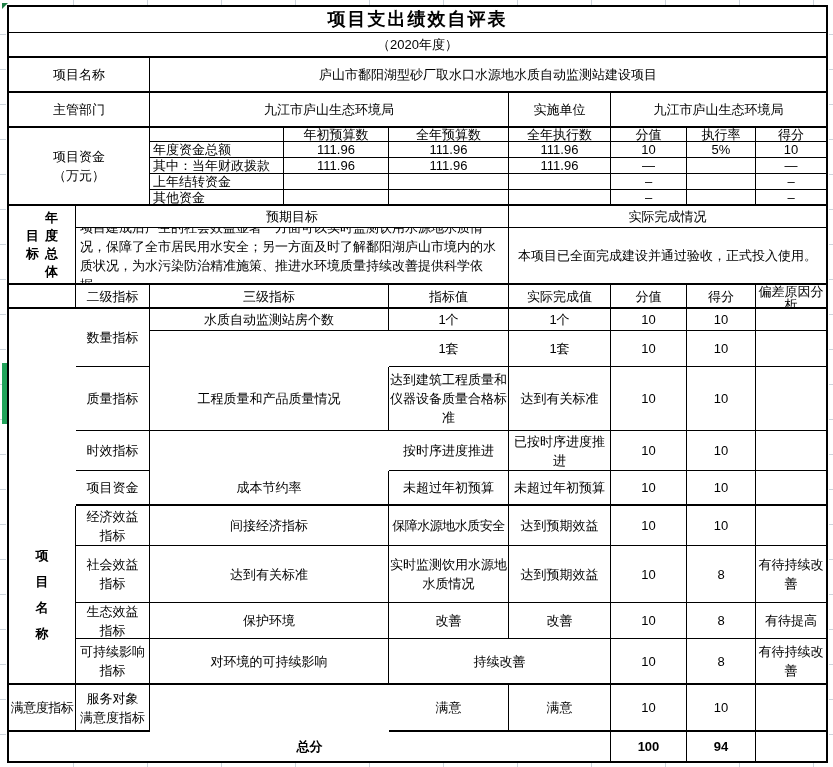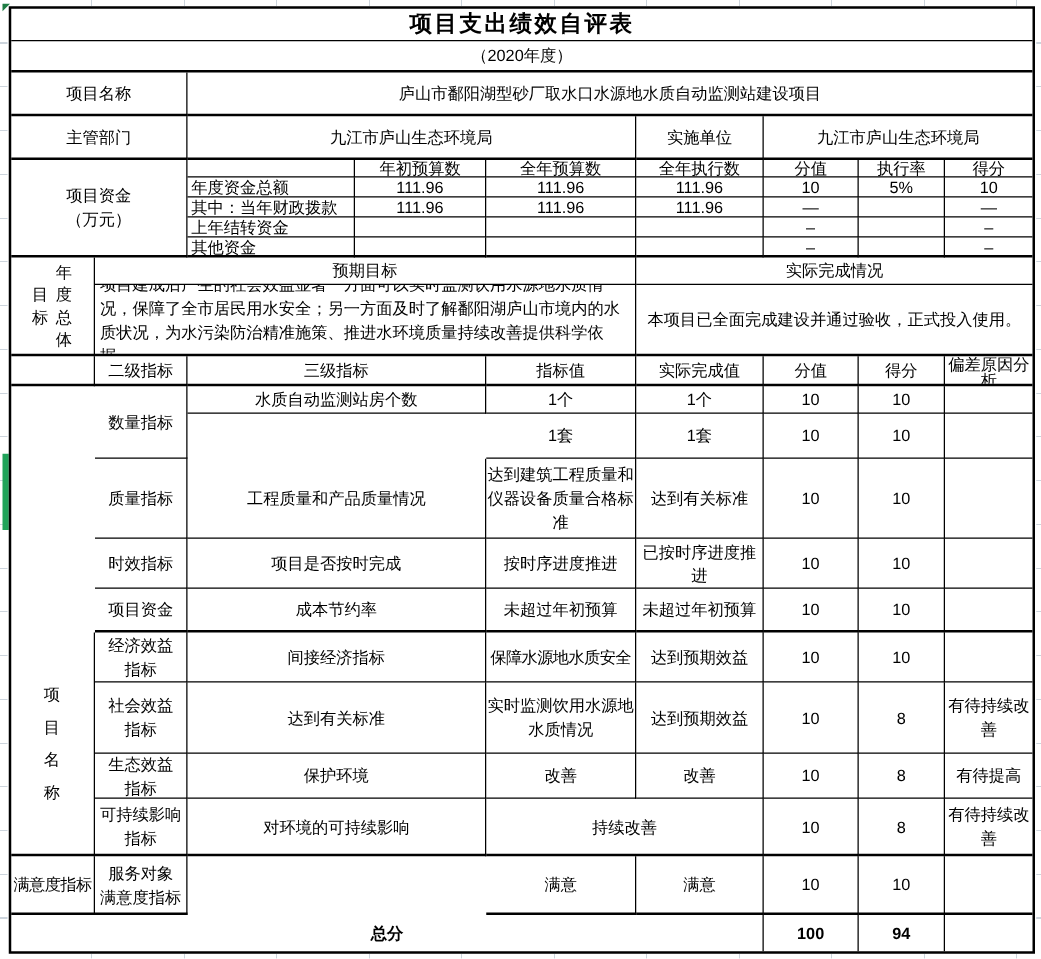--- a/index.html
+++ b/index.html
@@ -33,21 +33,21 @@
   .pre{white-space:pre-line;}
   .bold{font-weight:bold;}
   .br0{border-right:none;}
   .bb0{border-bottom:none;}
   .bb2{border-bottom-width:2px;}
   .small-lh{line-height:13px;}
   .clip{align-items:flex-start;line-height:13px;}
   .title-cell{font-size:18px;font-weight:bold;letter-spacing:2px;}
   .tight{letter-spacing:-0.5px;padding:0 1px;}
   .goal-text{align-items:center;text-align:left;padding:0 4px;line-height:19px;}
-  .vtext{width:14px;line-height:26px;word-break:break-all;white-space:normal;text-align:left;display:block;}
+  .vtext{width:14px;line-height:26px;word-break:break-all;white-space:normal;text-align:center;display:block;font-weight:bold;}
   .vtext.sm{line-height:18px;}
   .vwrap{display:flex;flex-direction:row;align-items:center;justify-content:center;gap:5px;}
 </style>
 </head>
 <body>
 
 <div class="stage">
 
   <div class="grid-top"></div>
   <div class="grid-bottom"></div>
@@ -148,21 +148,20 @@
 
     <div class="c" style="grid-area:15/2/16/3">质量指标</div>
     <div class="c" style="grid-area:15/3/16/5">工程质量和产品质量情况</div>
     <div class="c" style="grid-area:15/5/16/6">达到建筑工程质量和仪器设备质量合格标准</div>
     <div class="c" style="grid-area:15/6/16/7">达到有关标准</div>
     <div class="c" style="grid-area:15/7/16/8">10</div>
     <div class="c" style="grid-area:15/8/16/9">10</div>
     <div class="c br0" style="grid-area:15/9/16/10"></div>
 
     <div class="c" style="grid-area:16/2/17/3">时效指标</div>
-    <div class="c" style="grid-area:16/3/17/5">项目是否按时完成</div>
     <div class="c" style="grid-area:16/5/17/6">按时序进度推进</div>
     <div class="c" style="grid-area:16/6/17/7">已按时序进度推进</div>
     <div class="c" style="grid-area:16/7/17/8">10</div>
     <div class="c" style="grid-area:16/8/17/9">10</div>
     <div class="c br0" style="grid-area:16/9/17/10"></div>
 
     <div class="c bb2" style="grid-area:17/2/18/3">项目资金</div>
     <div class="c bb2" style="grid-area:17/3/18/5">成本节约率</div>
     <div class="c bb2" style="grid-area:17/5/18/6">未超过年初预算</div>
     <div class="c bb2" style="grid-area:17/6/18/7">未超过年初预算</div>

